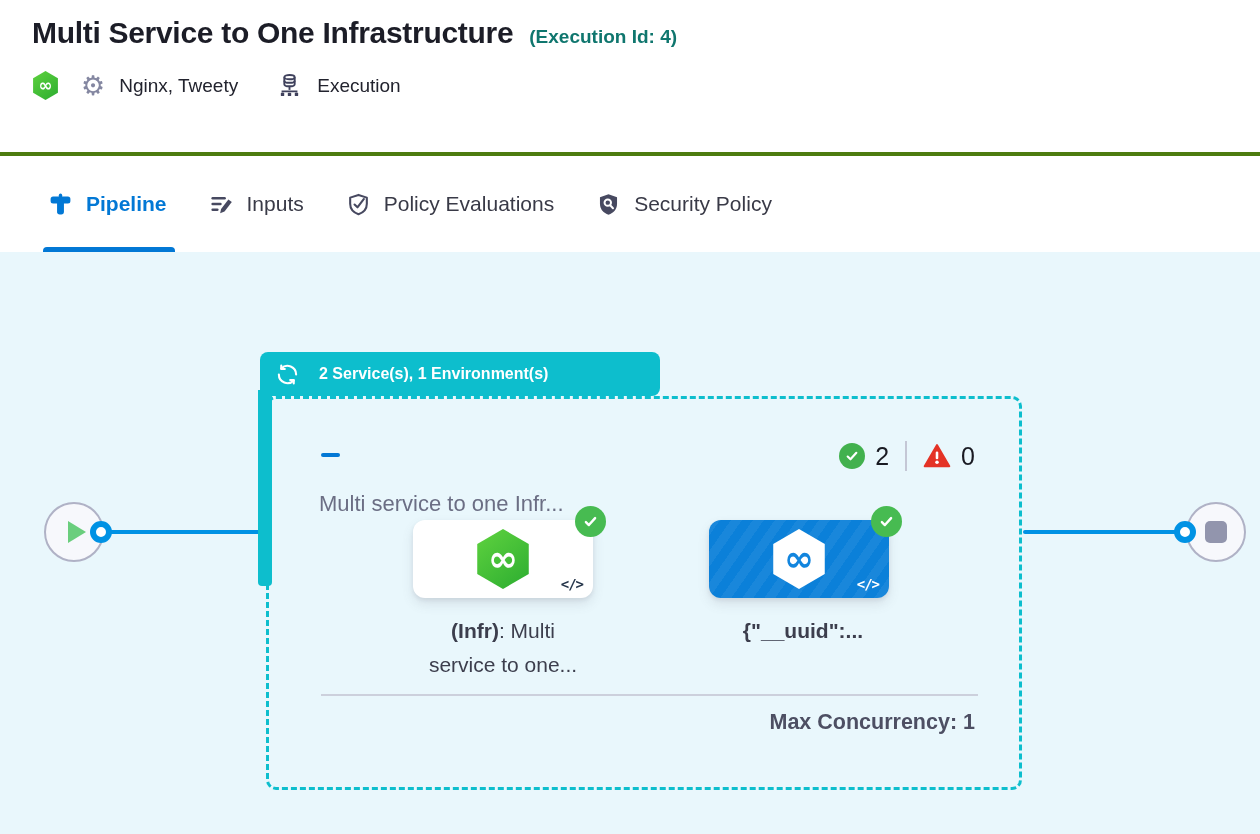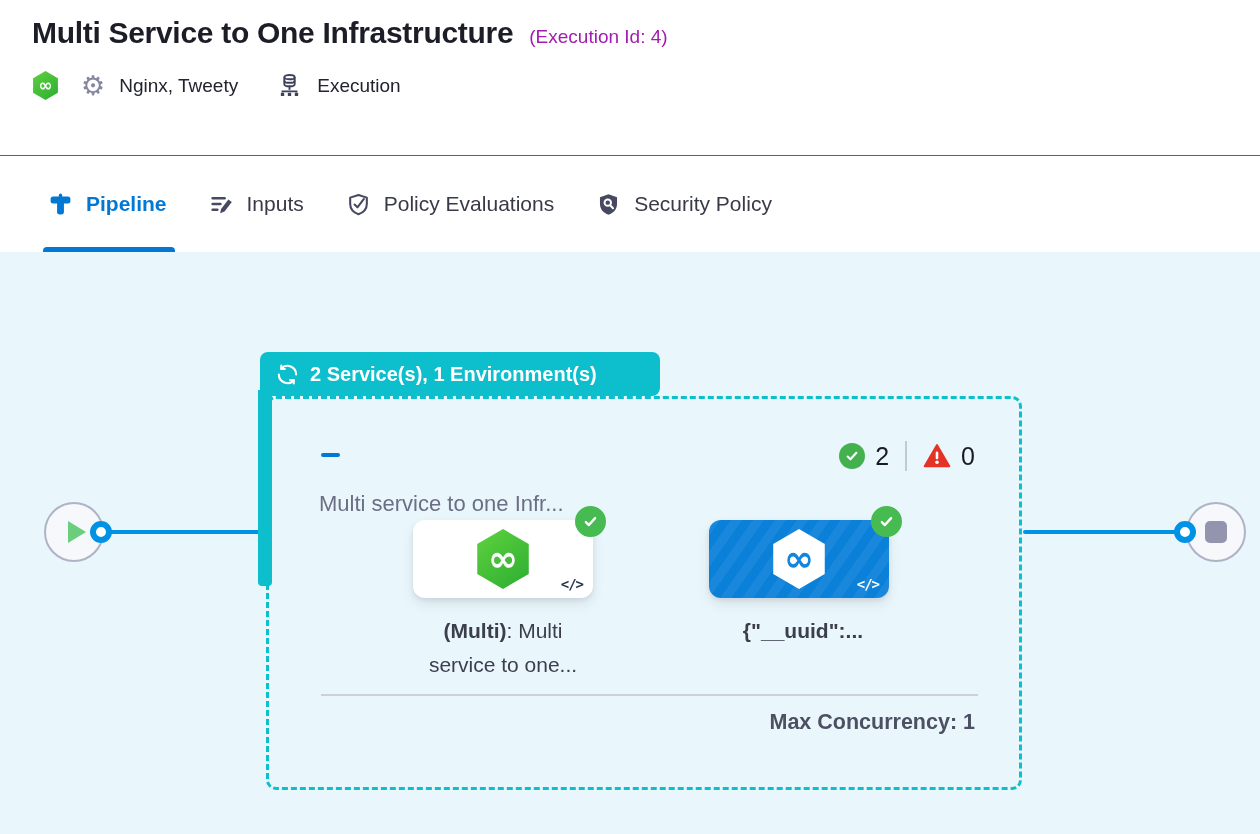--- a/index.html
+++ b/index.html
@@ -7,25 +7,25 @@
     width:1260px;height:834px;overflow:hidden;
     font-family:"Liberation Sans",sans-serif;
     background:#e9f7fc;
     -webkit-font-smoothing:antialiased;
   }
   .page{position:relative;width:1260px;height:834px;}
 
   
   .header{
     height:156px;box-sizing:border-box;background:#fff;
-    border-bottom:1px solid #4d7c0f;padding:16px 32px 13px 32px;
+    border-bottom:4px solid #4d7c0f;padding:16px 32px 13px 32px;
   }
   .title-row{display:flex;align-items:baseline;gap:16px;}
   .page-title{margin:0;font-size:30px;font-weight:700;color:#1c1d27;letter-spacing:-.3px;}
-  .exec-id{font-size:19px;font-weight:400;color:#a21caf;}
+  .exec-id{font-size:19px;font-weight:700;color:#0f766e;}
   .meta-row{margin-top:21px;display:flex;align-items:center;gap:14px;font-size:19px;color:#22232e;}
   .hex{
     clip-path:polygon(50% 0%,96% 25%,96% 75%,50% 100%,4% 75%,4% 25%);
     display:flex;align-items:center;justify-content:center;
     font-family:"DejaVu Sans",sans-serif;font-weight:700;line-height:1;
   }
   .hex-sm{width:27px;height:29px;background:linear-gradient(140deg,#5fd23e,#2bac30);color:#fff;font-size:17px;}
   .gear-glyph{font-family:"DejaVu Sans",sans-serif;font-size:27px;color:#8487a1;line-height:1;margin-left:8px;}
   .infra-icon{margin-left:24px;}
 
@@ -66,22 +66,22 @@
   .ring{
     position:absolute;top:269px;width:22px;height:22px;border-radius:50%;
     background:#fff;border:6px solid #0092e4;box-sizing:border-box;z-index:2;
   }
   .ring-left{left:90px;}
   .ring-right{left:1174px;}
 
   .loop-badge{
     position:absolute;left:260px;top:100px;width:400px;height:44px;box-sizing:border-box;
     background:#0dbecd;border-radius:8px 8px 8px 0;
-    display:flex;align-items:center;gap:11px;padding:0 16px;
-    color:#fff;font-size:20px;font-weight:600;z-index:2;cursor:pointer;white-space:nowrap;
+    display:flex;align-items:center;gap:20px;padding:0 16px;
+    color:#fff;font-size:16px;font-weight:600;z-index:2;cursor:pointer;white-space:nowrap;
   }
   .badge-tail{position:absolute;left:258px;top:138px;width:14px;height:196px;background:#0dbecd;border-radius:0 0 4px 4px;z-index:1;}
 
   .group-box{
     position:absolute;left:266px;top:144px;width:756px;height:394px;box-sizing:border-box;
     border:3px dashed #0dbecd;border-radius:10px;
   }
   .stage-row{position:absolute;left:50px;top:44px;display:flex;align-items:flex-start;gap:24px;flex-direction:column;}
   .collapse-btn{width:22px;height:24px;display:flex;align-items:center;justify-content:center;cursor:pointer;}
   .minus-bar{width:19px;height:4.5px;background:#0278d5;border-radius:2.5px;}
@@ -248,21 +248,21 @@
         </span>
         <span class="code-glyph">&lt;/&gt;</span>
         <div class="check-badge">
           <svg width="17" height="17" viewBox="0 0 24 24">
               <path d="M5.5 12.8l4.2 4.2 8.8-9.8" fill="none" stroke="#fff" stroke-width="3.4" stroke-linecap="round" stroke-linejoin="round"></path>
             </svg>
         </div>
       </div>
 
       <div class="node-label node-label-1">
-        <div><span class="b">(Multi)</span><span>: Multi</span></div>
+        <div><span class="b">(Infr)</span><span>: Multi</span></div>
         <div>service to one...</div>
       </div>
 
       <div class="node-label node-label-2">
         <div class="b">{"__uuid":...</div>
       </div>
 
       <div class="group-divider"></div>
       <div class="max-concurrency">Max Concurrency: 1</div>
     </div>

